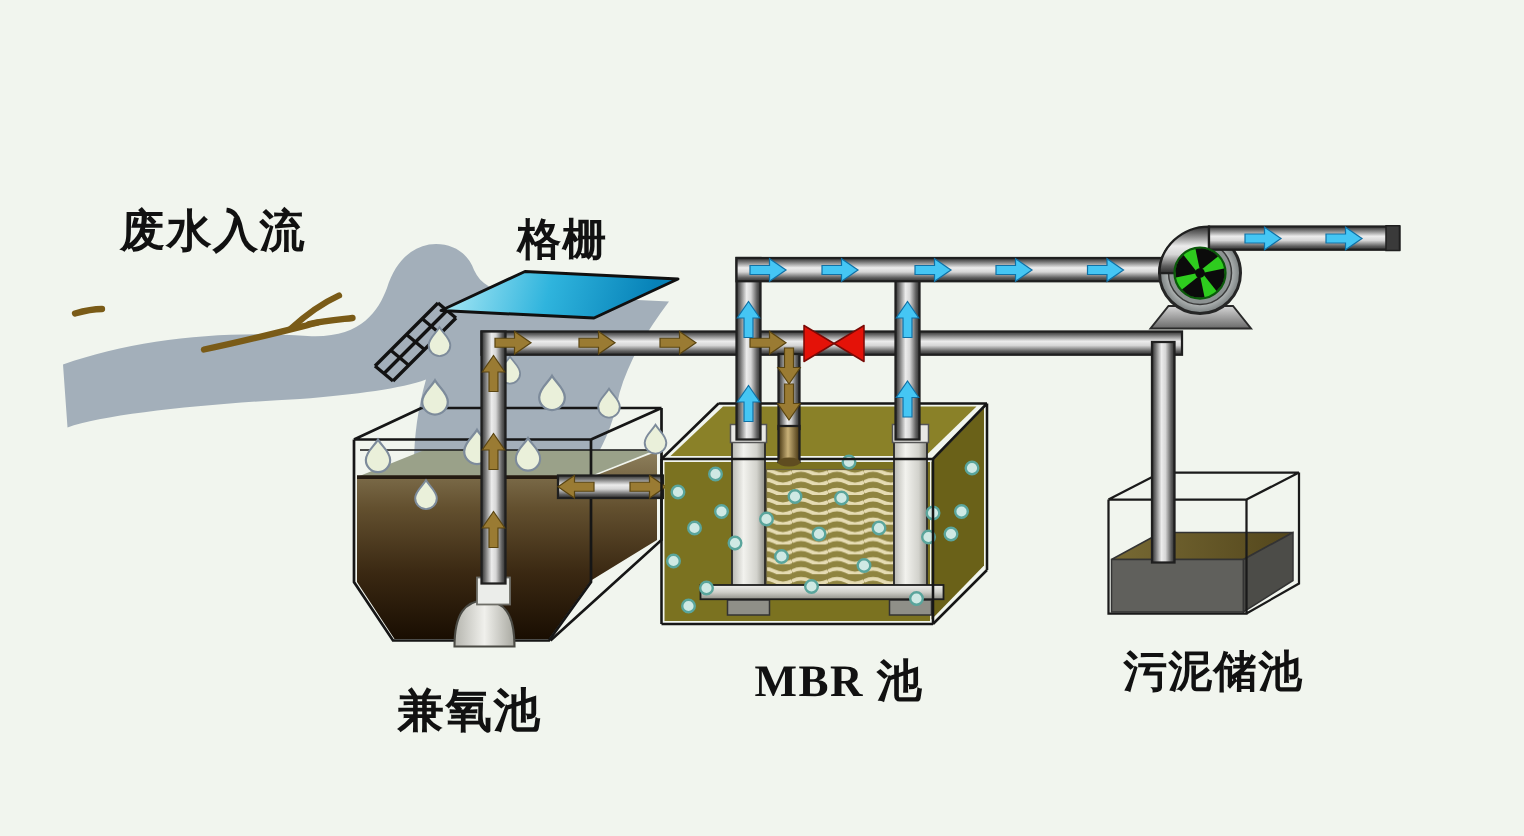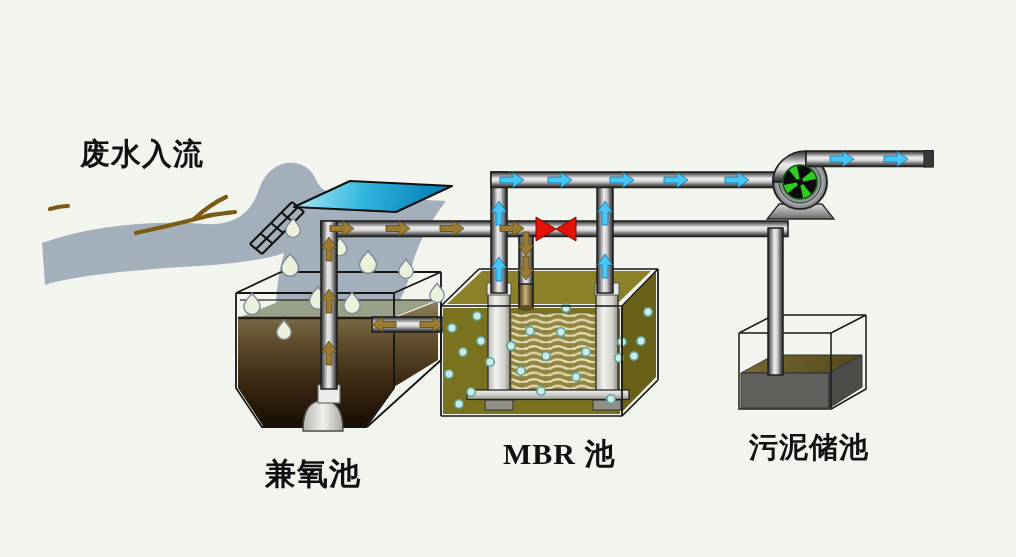--- a/index.html
+++ b/index.html
@@ -281,16 +281,17 @@
     <use href="#arwU" transform="translate(896,159)"></use>
   </g>
 
   <g stroke="#7a0a06" stroke-width="1" stroke-linejoin="round">
     <polygon points="536,217 536,241 556,229" fill="#e41208"></polygon>
     <polygon points="576,217 576,241 556,229" fill="#e41208"></polygon>
   </g>
 </svg>
 
 <div class="lbl" id="lbl-influent">废水入流</div>
+<div class="lbl" id="lbl-screen">格栅</div>
 <div class="lbl" id="lbl-mbr">MBR 池</div>
 <div class="lbl" id="lbl-tank1">兼氧池</div>
 <div class="lbl" id="lbl-sludge">污泥储池</div>
 </div>
 
 </body></html>

